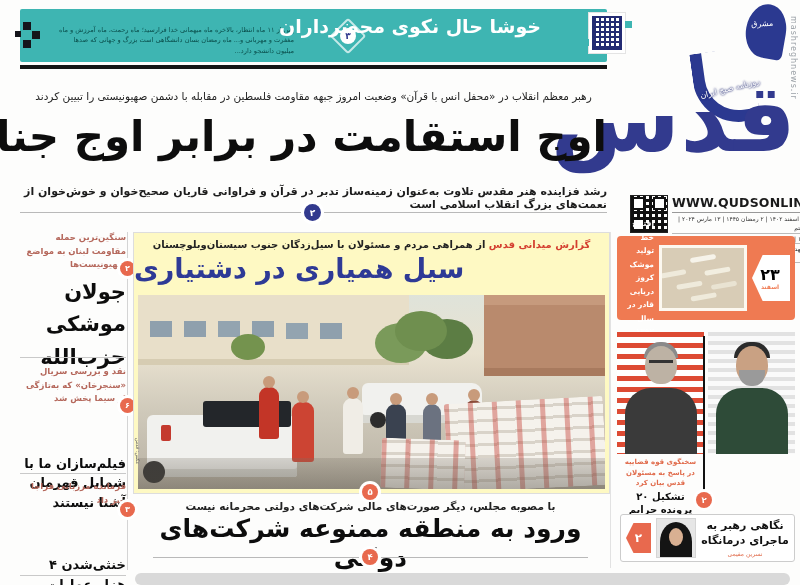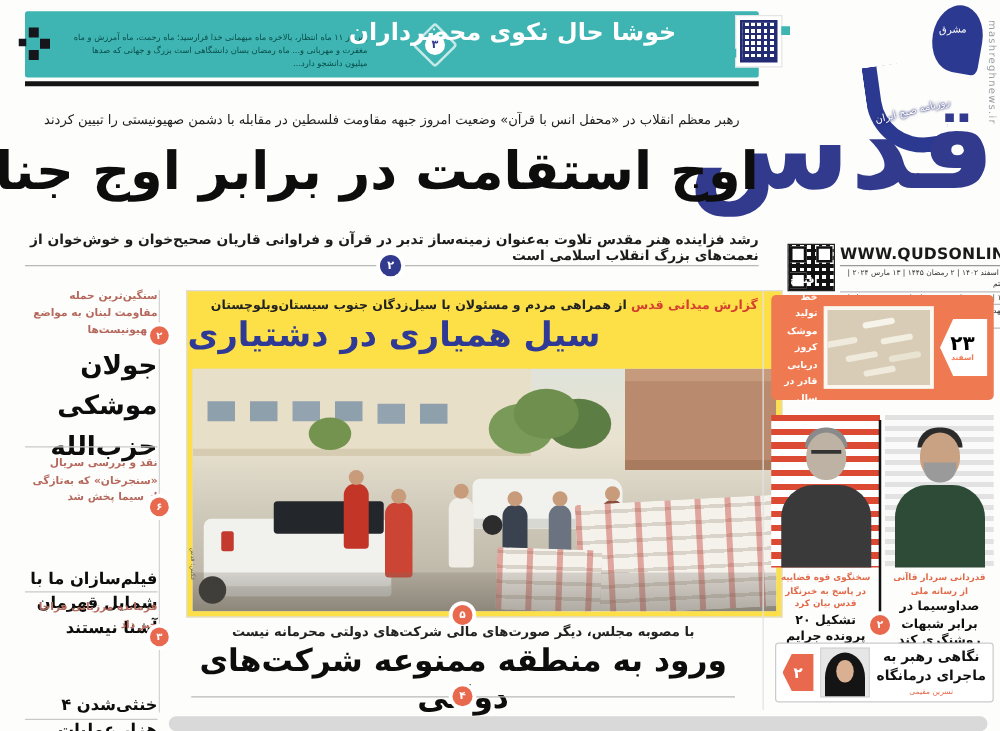--- a/index.html
+++ b/index.html
@@ -65,21 +65,21 @@
   
   .kicker-warm{color:#b5685c;}
   .lc{width:106px;text-align:right;}
   .lc .k{font-size:8.5px;line-height:1.6;font-weight:bold;}
   .lc .h{font-size:21px;line-height:1.55;font-weight:bold;color:#0d0d0d;margin-top:4px;}
   .lc .h.small{font-size:13px;line-height:1.5;margin-top:48px;}
   .lc-rule{left:20px;width:106px;height:1px;background:#c9c9c9;}
   .vline{left:127px;top:232px;width:1px;height:338px;background:#d4d4d4;}
 
   
-  .photo-card{left:149px;top:232px;width:475px;height:260px;background:#fde047;border:1px solid #ddd;}
+  .photo-card{left:133px;top:232px;width:475px;height:260px;background:#fef9c3;border:1px solid #ddd;}
   .flood-kicker{position:absolute;left:0;top:6px;width:100%;text-align:center;font-size:10px;font-weight:bold;color:#222;}
   .flood-kicker b{color:#d43f2f;}
   .flood-headline{position:absolute;left:0;top:20px;width:100%;text-align:left;font-size:27px;
                   font-weight:bold;color:#2e3a96;}
   .photo{position:absolute;left:4px;right:4px;top:62px;bottom:4px;overflow:hidden;background:#ddd8cb;}
   .credit{position:absolute;left:1px;bottom:28px;writing-mode:vertical-rl;font-size:5px;color:#666;z-index:9;}
 
   
   .gov-kicker{left:133px;top:500px;width:475px;text-align:center;font-size:10.5px;font-weight:bold;color:#222;}
   .gov-headline{left:133px;top:514px;width:475px;text-align:center;font-size:25px;font-weight:bold;color:#0d0d0d;}
@@ -286,34 +286,30 @@
     <div class="cal-caption">افتتاح خط تولید موشک کروز دریایی قادر در سال ۱۳۹۲</div>
   </div>
 
   <div class="abs portrait-col" style="left:708px;">
     <div class="pphoto stripes-gray">
       <div class="hair" style="background:#2b2b2b;width:36px;"></div>
       <div class="head" style="background:#c9a183;"></div>
       <div class="beard" style="background:#9a9a9a;"></div>
       <div class="torso" style="background:#2e4b38;"></div>
     </div>
-    <div class="ptext">
-      <div class="k">قدردانی سردار قاآنی از رسانه ملی</div>
-      <div class="h">صداوسیما در برابر شبهات روشنگری کند</div>
-    </div>
   </div>
   <div class="abs portrait-col" style="left:617px;">
     <div class="pphoto stripes-red">
       <div class="hair" style="background:#8a8a8a;width:34px;"></div>
       <div class="head" style="background:#bdb2a4;"></div>
       <div class="glasses"></div>
       <div class="torso" style="background:#3a3a3a;"></div>
     </div>
     <div class="ptext">
-      <div class="k">سخنگوی قوه قضاییه در پاسخ به خبرنگار قدس بیان کرد</div>
+      <div class="k">سخنگوی قوه قضاییه در پاسخ به مسئولان قدس بیان کرد</div>
       <div class="h">تشکیل ۲۰ پرونده جرایم انتخاباتی</div>
     </div>
   </div>
   <div class="abs pdivider"></div>
   <div class="abs badge badge-orange" style="left:696px;top:492px;width:16px;height:16px;font-size:8.5px;">۲</div>
 
   <div class="abs note-box">
     <div class="note-hex">۲</div>
     <div class="note-photo">
       <div class="chador"></div>

